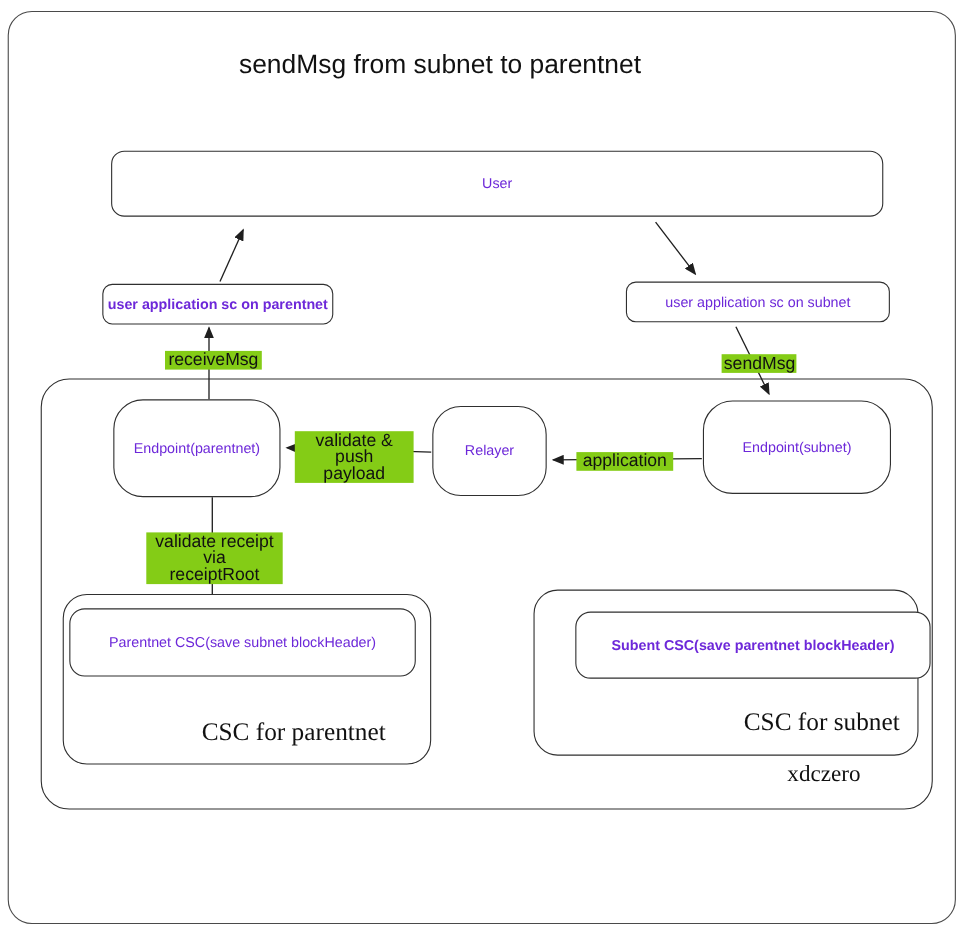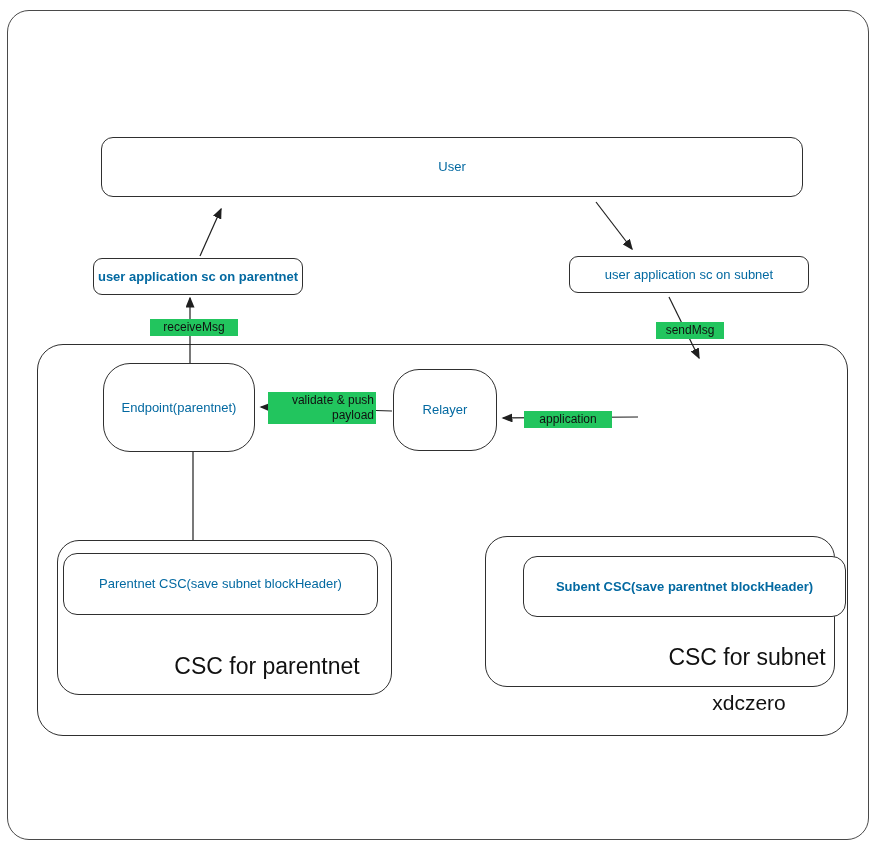--- a/index.html
+++ b/index.html
@@ -37,43 +37,44 @@
     position: absolute;
     box-sizing: border-box;
     background: #ffffff;
     border: 1.2px solid #2f2f2f;
     display: flex;
     align-items: center;
     justify-content: center;
     text-align: center;
     font-size: 13px;
     line-height: 16px;
-    color: #0369a1;
+    color: #6d28d9;
     z-index: 3;
   }
   .container-box {
     position: absolute;
     box-sizing: border-box;
     background: transparent;
     border: 1.2px solid #2f2f2f;
     z-index: 1;
   }
   .big-label {
     position: absolute;
     text-align: center;
     font-size: 23px;
     line-height: 26px;
     color: #111111;
     z-index: 2;
+    font-family: Liberation Serif, serif;
   }
   .edge-label {
     position: absolute;
-    background: #22c55e;
+    background: #84cc16;
     text-align: center;
-    font-size: 12px;
+    font-size: 16px;
     line-height: 15px;
     color: #111111;
     white-space: pre-line;
     z-index: 4;
     padding: 1px 2px;
   }
   svg.connectors {
     position: absolute;
     left: 0; top: 0;
     width: 880px; height: 850px;
@@ -97,31 +98,32 @@
   .c-csc-subnet  { left: 485px; top: 536px; width: 350px; height: 151px; border-radius: 22px; }
 
   
   .l-csc-parent  { left: 132px; top: 653px; width: 270px; }
   .l-csc-subnet  { left: 612px; top: 644px; width: 270px; }
   .l-xdczero     { left: 664px; top: 690px; width: 170px; font-size: 21px; }
 
   
   .l-receive     { left: 150px; top: 319px; width: 84px; }
   .l-send        { left: 656px; top: 322px; width: 64px; }
-  .l-validate-push { left: 268px; top: 392px; width: 104px; text-align: right; }
+  .l-validate-push { left: 268px; top: 392px; width: 104px; }
   .l-read        { left: 524px; top: 411px; width: 84px; }
   .l-validate-receipt { left: 133px; top: 484px; width: 120px; }
 </style>
 </head>
 <body>
 
 <div class="canvas">
 
   <div class="frame"></div>
 
+  <div class="title">sendMsg from subnet to parentnet</div>
 
   <div class="container-box c-xdczero"></div>
   <div class="container-box c-csc-parent"></div>
   <div class="container-box c-csc-subnet"></div>
 
   <svg class="connectors" viewBox="0 0 880 850">
     <defs>
       <marker id="arrow" markerWidth="11" markerHeight="9" refX="9.5" refY="4.5" orient="auto" markerUnits="userSpaceOnUse">
         <path d="M0,0 L11,4.5 L0,9 Z" fill="#1f1f1f"></path>
       </marker>
@@ -143,30 +145,35 @@
   </div>
   <div class="node n-app-subnet">
     <span>user application sc on subnet</span>
   </div>
   <div class="node n-ep-parent">
     <span>Endpoint(parentnet)</span>
   </div>
   <div class="node n-relayer">
     <span>Relayer</span>
   </div>
+  <div class="node n-ep-subnet">
+    <span>Endpoint(subnet)</span>
+  </div>
   <div class="node n-csc-parent">
     <span>Parentnet CSC(save subnet blockHeader)</span>
   </div>
   <div class="node n-csc-subnet">
     <span>Subent CSC(save parentnet blockHeader)</span>
   </div>
 
   <div class="big-label l-csc-parent">CSC for parentnet</div>
   <div class="big-label l-csc-subnet">CSC for subnet</div>
   <div class="big-label l-xdczero">xdczero</div>
 
   <div class="edge-label l-receive">receiveMsg</div>
   <div class="edge-label l-send">sendMsg</div>
   <div class="edge-label l-validate-push">validate &amp; push
 payload</div>
   <div class="edge-label l-read">application</div>
+  <div class="edge-label l-validate-receipt">validate receipt via
+receiptRoot</div>
 
 </div>
 
 </body></html>

